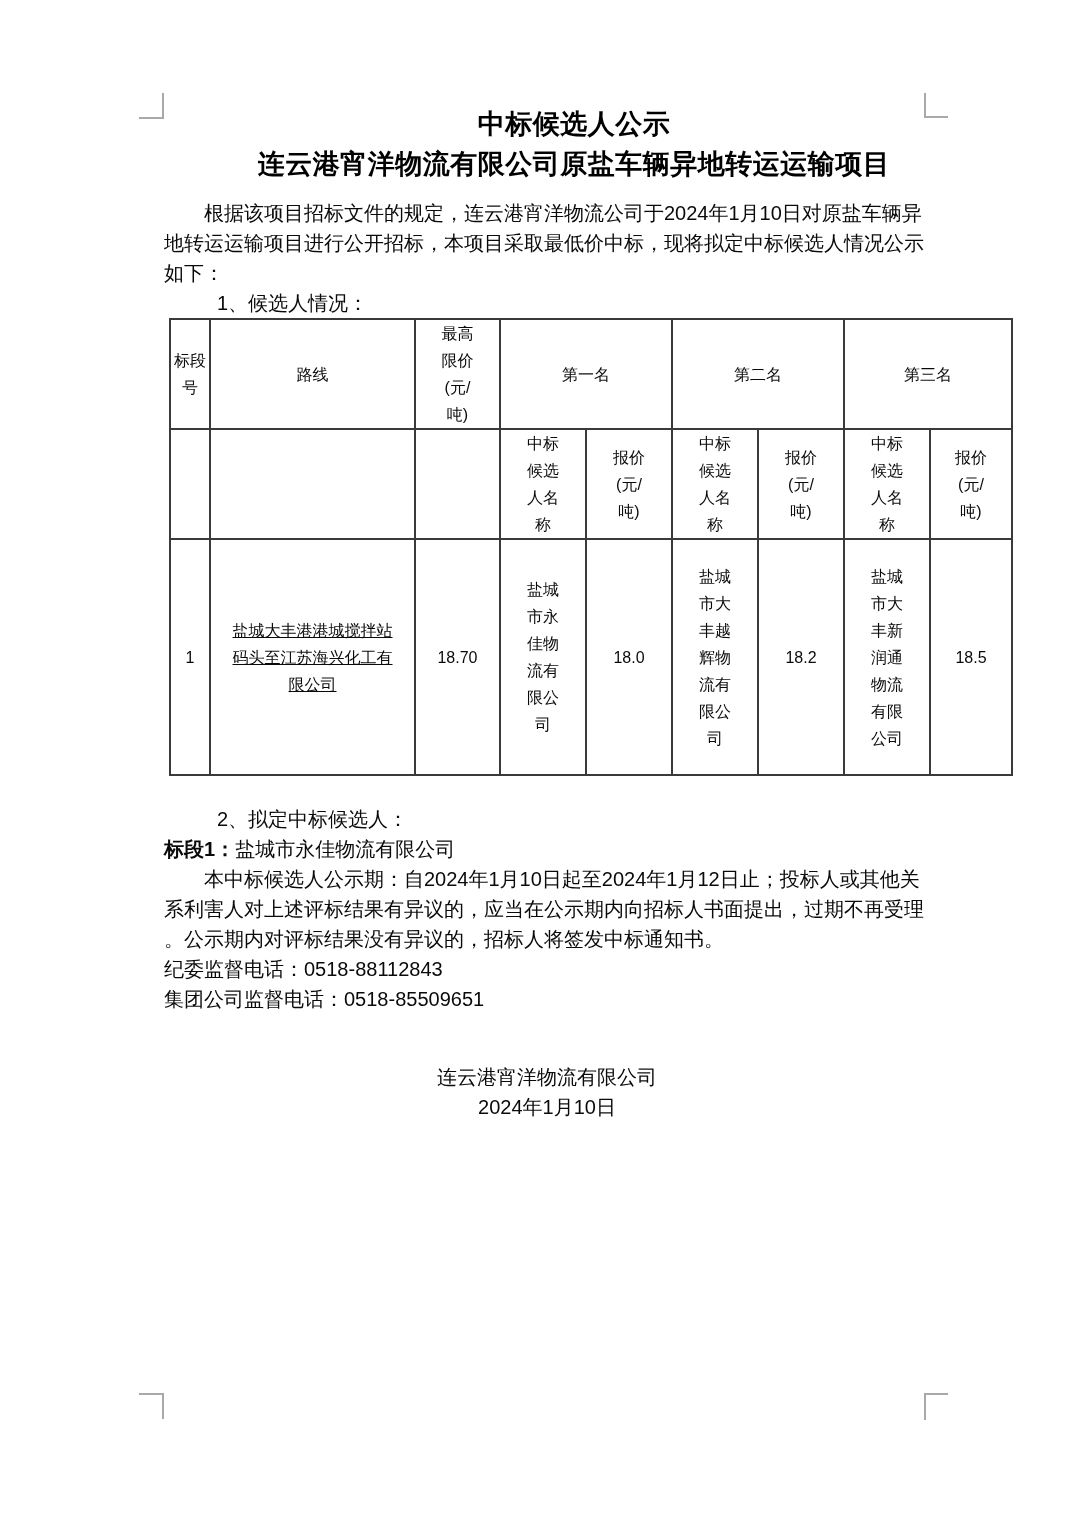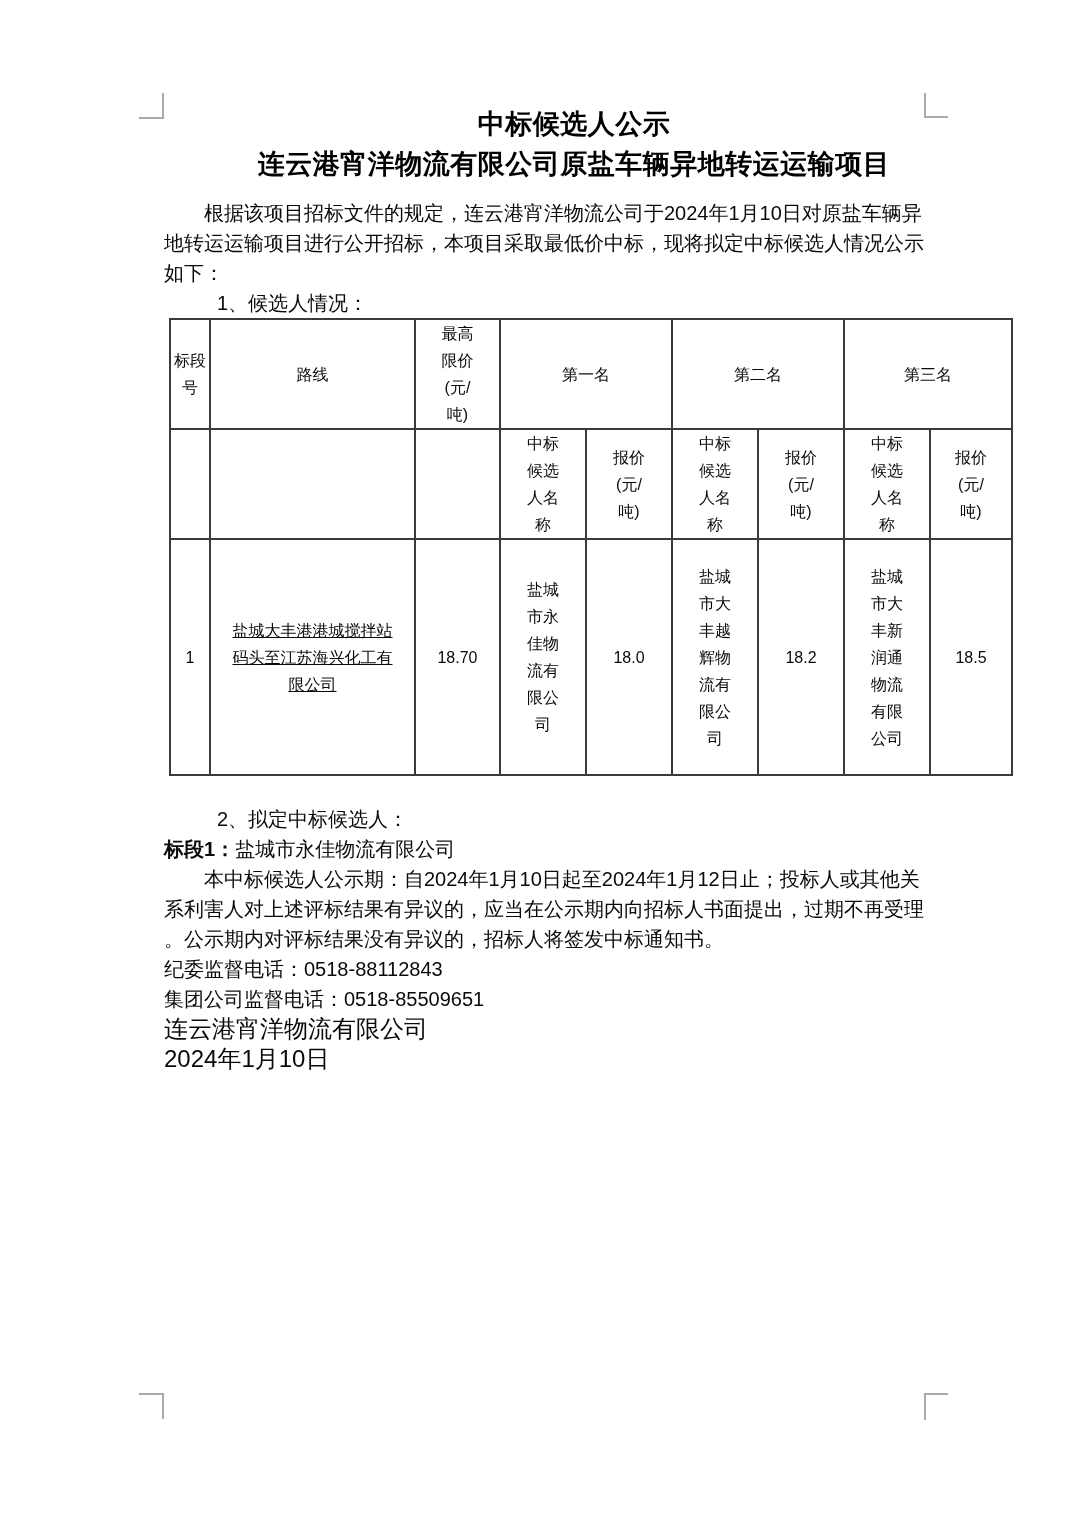--- a/index.html
+++ b/index.html
@@ -49,22 +49,22 @@
   table.bid-table td.route-cell { padding:0 14px;text-decoration:underline; }
   table.bid-table td.seg-cell { padding:0 2px; }
   tr.hrow1 { height:80px; }
   tr.hrow2 { height:82px; }
   tr.drow  { height:236px; }
 
   .sec2 { margin-top:28px; }
   .winner-line .bold { font-weight:700; }
 
   .signature {
-    width:784px; text-align:left; padding-right:18px;
-    font-size:24px; line-height:30px; color:#0a0a0a;
+    margin-top:48px; width:784px; text-align:center; padding-right:18px;
+    font-size:20px; line-height:30px; color:#0a0a0a;
   }
 </style>
 </head>
 <body>
 
 <div class="page">
 
   <div class="crop tl"></div>
   <div class="crop tr"></div>
   <div class="crop bl"></div>

